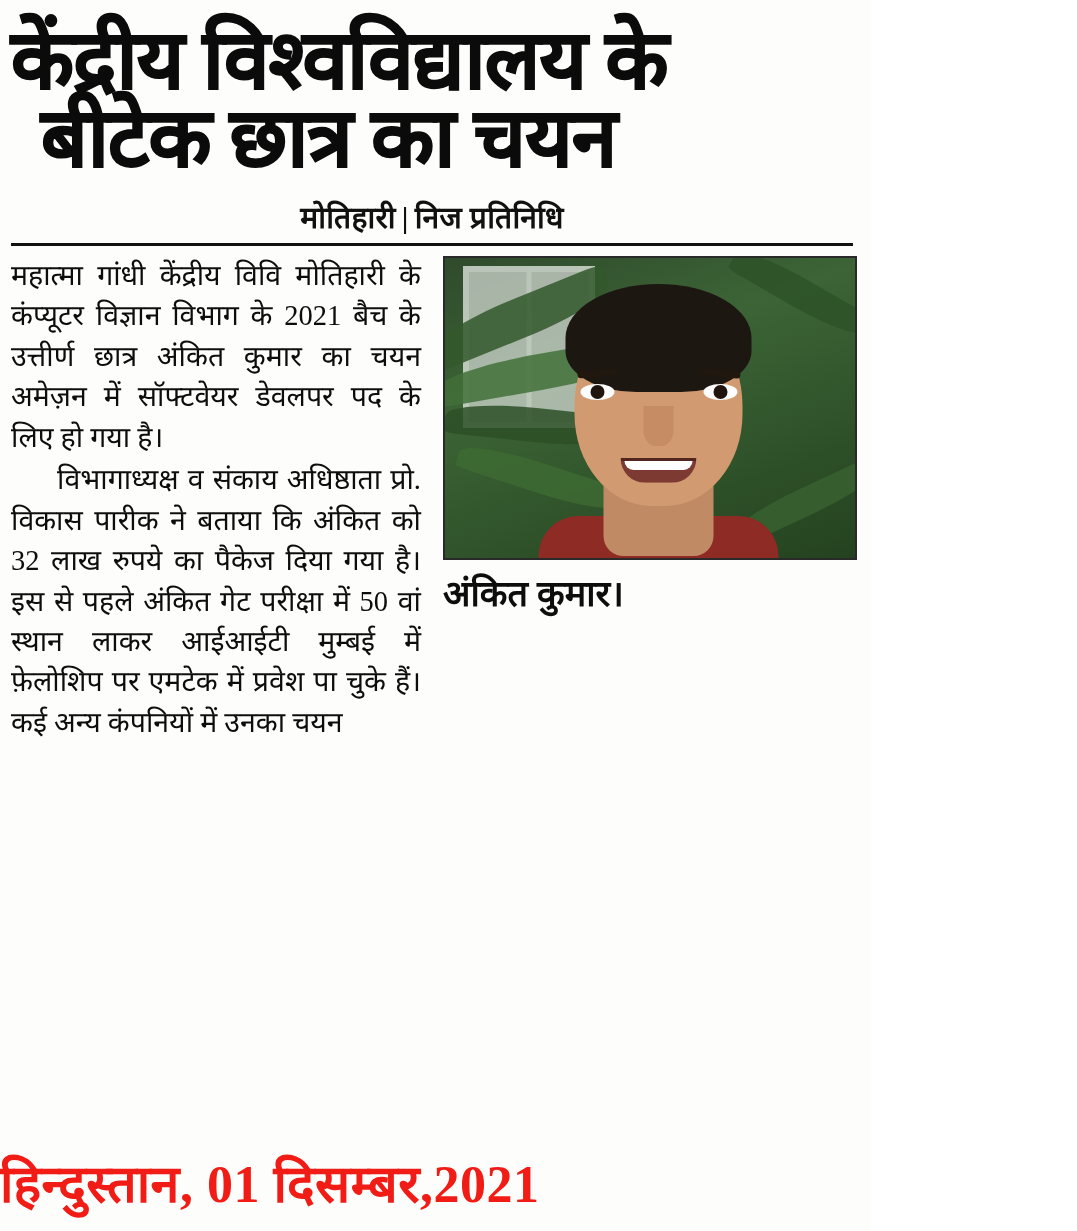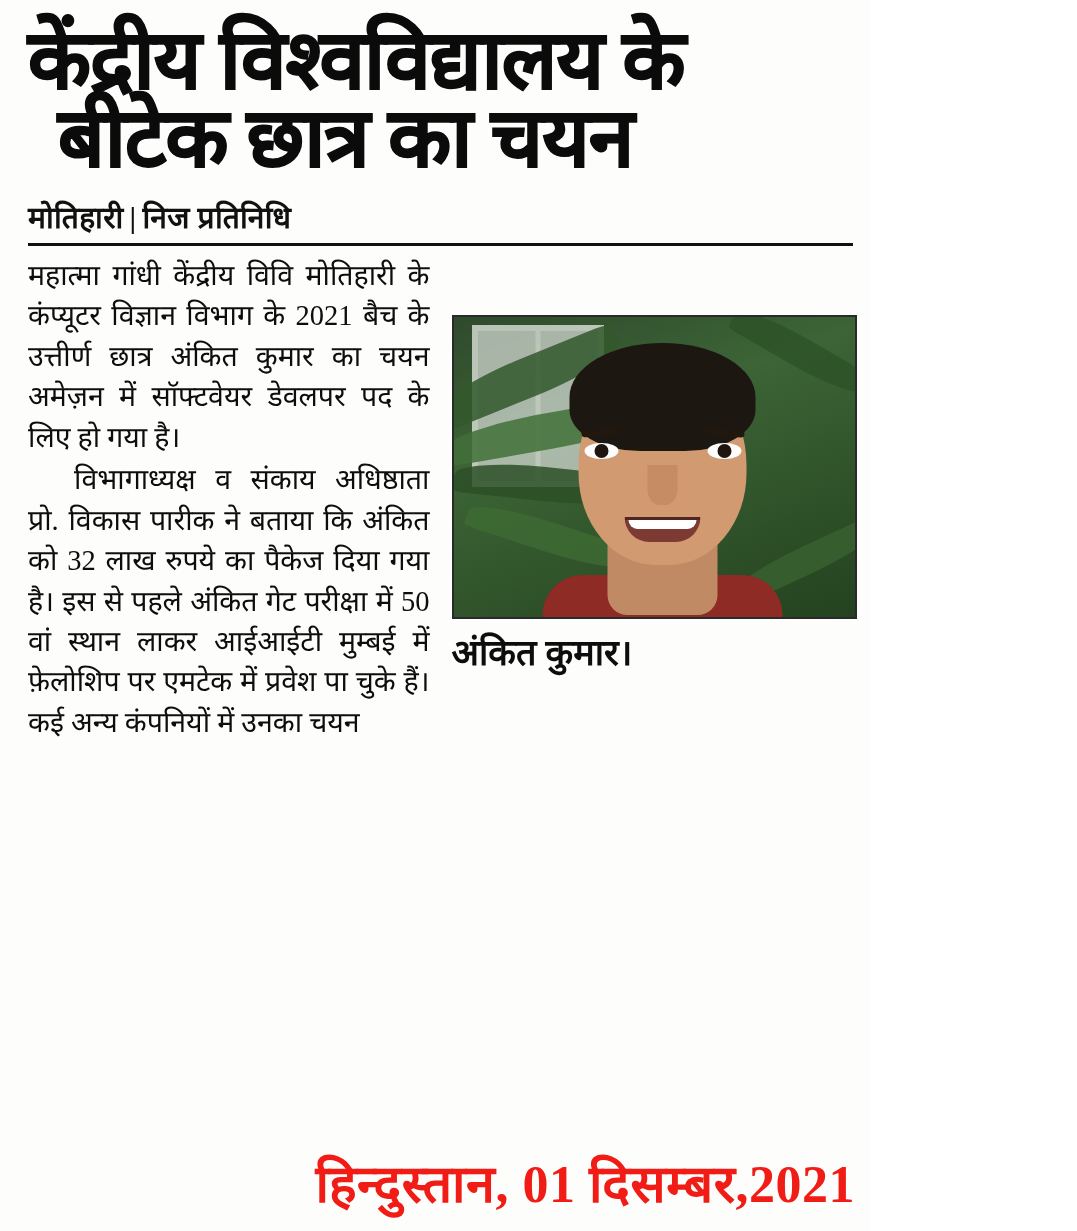--- a/index.html
+++ b/index.html
@@ -13,21 +13,21 @@
     height: 1231px;
     font-family: "Liberation Sans", sans-serif;
     color: #000000;
     position: relative;
     overflow: hidden;
   }
   .clipping {
     width: 871px;
     height: 1231px;
     box-sizing: border-box;
-    padding: 10px 18px 0 28px;
+    padding: 10px 18px 0 11px;
     position: relative;
     background: #fdfdfb;
   }
 
   
   .headline {
     font-family: "Liberation Serif", serif;
     font-weight: bold;
     font-size: 82px;
     line-height: 0.95;
@@ -44,37 +44,38 @@
 
   
   .dateline {
     font-family: "Liberation Serif", serif;
     font-weight: bold;
     font-size: 30px;
     color: #111;
     margin-top: 18px;
     margin-bottom: 6px;
     letter-spacing: 0.3px;
+    text-align: center;
   }
   .dateline .sep {
     display: inline-block;
     padding: 0 6px;
   }
   .rule {
     height: 3px;
     background: #111;
     width: 100%;
     margin: 4px 0 10px 0;
   }
 
   
   .body-grid {
     display: flex;
     gap: 22px;
-    align-items: center;
+    align-items: flex-start;
   }
   .col {
     flex: 1 1 0;
   }
   .col-left { width: 512px; }
   .col-right { width: 505px; }
 
   .para {
     font-family: "Liberation Serif", serif;
     font-size: 28.5px;
@@ -253,23 +254,23 @@
     font-size: 36px;
     font-weight: 600;
     margin: 8px 0 10px 0;
     color: #0d0d0d;
   }
 
   
   .footer-stamp {
     position: absolute;
     left: 0;
-    right: 16px;
+    right: 4px;
     bottom: 14px;
-    text-align: right;
+    text-align: left;
     font-family: "Liberation Serif", serif;
     font-weight: bold;
     font-size: 52px;
     color: #f01c15;
     letter-spacing: 0.5px;
   }
 </style>
 </head>
 <body>
 

